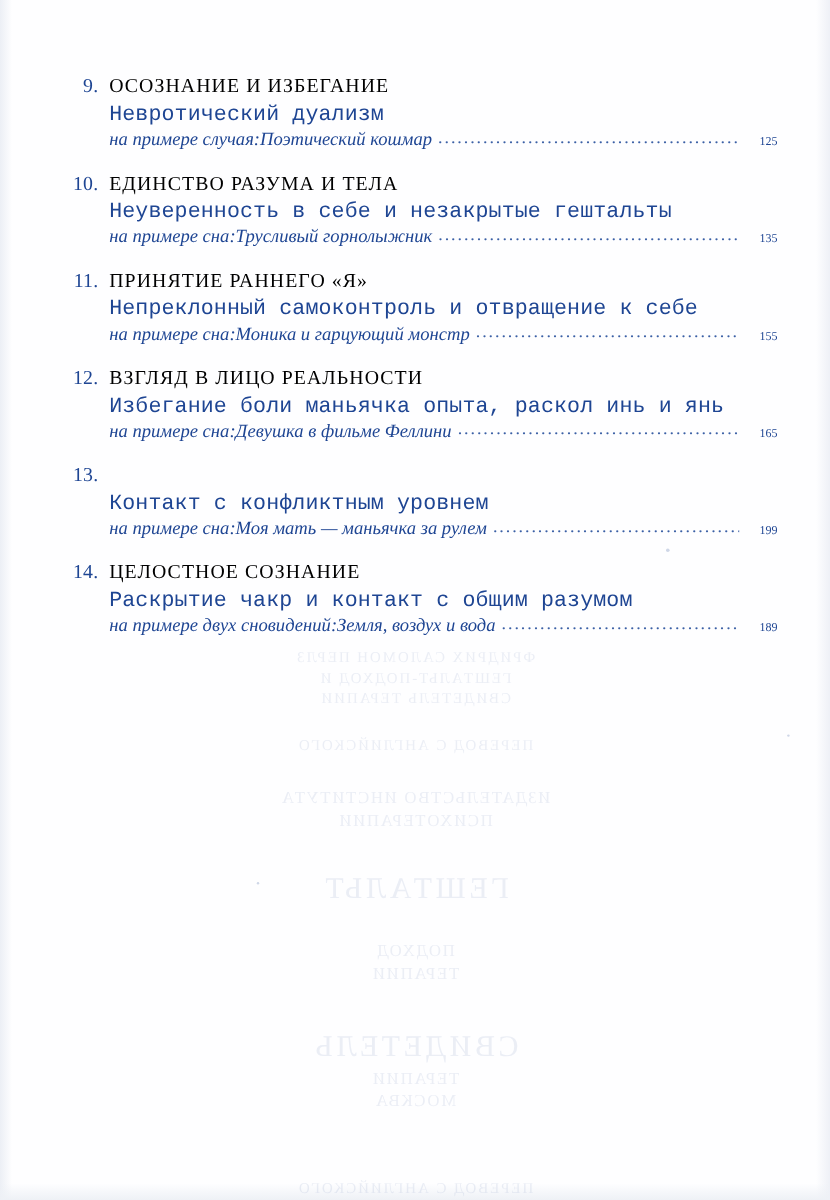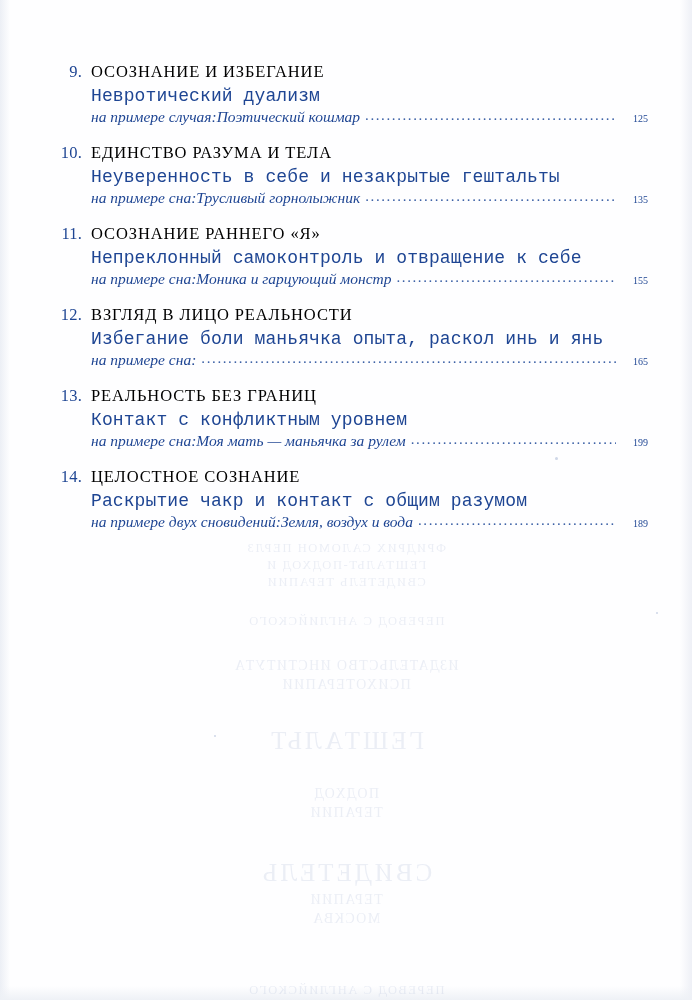--- a/index.html
+++ b/index.html
@@ -176,48 +176,48 @@
         <span class="case-prefix">на примере сна:</span>
         <span class="case-name">Трусливый горнолыжник</span>
         <span class="leader">...........................................................................................</span>
         <span class="page-num">135</span>
       </div>
     </div>
 
     <div class="toc-entry">
       <div class="entry-head">
         <span class="entry-num">11.</span>
-        <span class="entry-title">ОСОЗНАНИЕ РАННЕГО «Я»</span>
+        <span class="entry-title">ПРИНЯТИЕ РАННЕГО «Я»</span>
       </div>
       <div class="entry-sub">Непреклонный самоконтроль и отвращение к себе</div>
       <div class="entry-case">
         <span class="case-prefix">на примере сна:</span>
         <span class="case-name">Моника и гарцующий монстр</span>
         <span class="leader">...........................................................................................</span>
         <span class="page-num">155</span>
       </div>
     </div>
 
     <div class="toc-entry">
       <div class="entry-head">
         <span class="entry-num">12.</span>
         <span class="entry-title">ВЗГЛЯД В ЛИЦО РЕАЛЬНОСТИ</span>
       </div>
       <div class="entry-sub">Избегание боли маньячка опыта, раскол инь и янь</div>
       <div class="entry-case">
         <span class="case-prefix">на примере сна:</span>
+        <span class="case-name">Девушка в фильме Феллини</span>
         <span class="leader">...........................................................................................</span>
         <span class="page-num">165</span>
       </div>
     </div>
 
     <div class="toc-entry">
       <div class="entry-head">
         <span class="entry-num">13.</span>
-        <span class="entry-title">РЕАЛЬНОСТЬ БЕЗ ГРАНИЦ</span>
       </div>
       <div class="entry-sub">Контакт с конфликтным уровнем</div>
       <div class="entry-case">
         <span class="case-prefix">на примере сна:</span>
         <span class="case-name">Моя мать — маньячка за рулем</span>
         <span class="leader">...........................................................................................</span>
         <span class="page-num">199</span>
       </div>
     </div>
 

